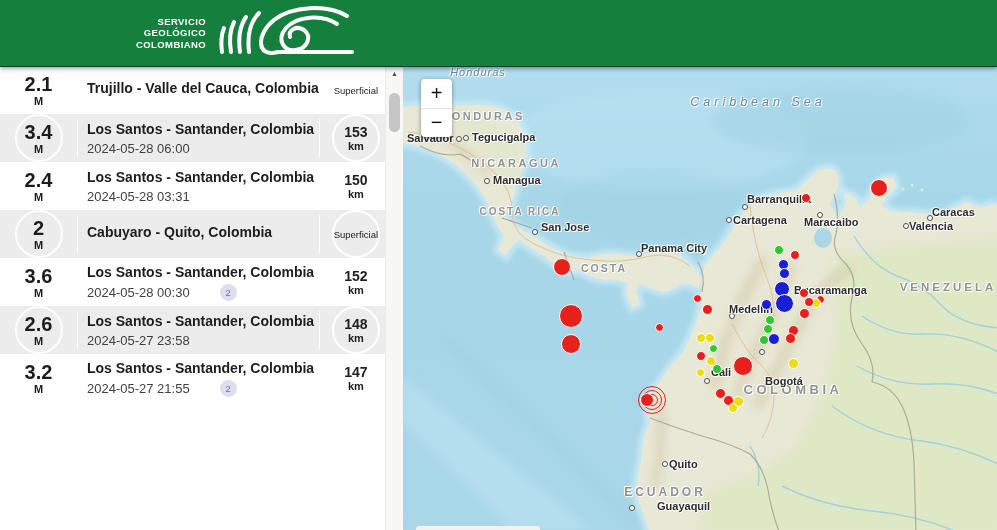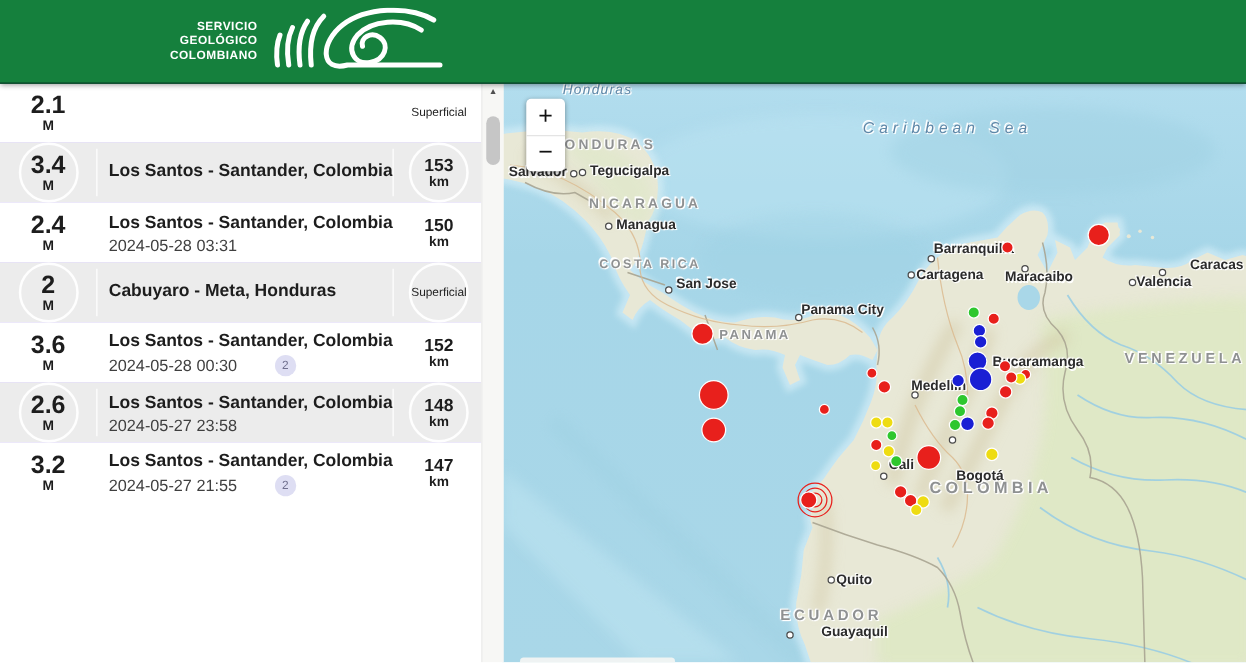--- a/index.html
+++ b/index.html
@@ -8,21 +8,21 @@
   
   .header{position:absolute;left:0;top:0;width:997px;height:66px;background:#15803d;
           border-bottom:1px solid #063d27;box-shadow:0 2px 4px rgba(0,0,0,.35);z-index:30;
           display:flex;align-items:center;}
   .logo{display:flex;align-items:center;margin-left:98px;}
   .logo-text{width:108px;text-align:right;color:#fff;font-size:9.5px;font-weight:bold;
              line-height:1.2;letter-spacing:.4px;}
   .logo-spiral{margin-left:6px;}
 
   
-  .sidebar{position:absolute;left:0;top:66px;width:385px;height:331px;background:#c4b5fd;
+  .sidebar{position:absolute;left:0;top:66px;width:385px;height:331px;background:#0c4a6e;
            display:grid;grid-template-rows:repeat(7,1fr);z-index:5;}
   .quake-row{display:flex;align-items:center;background:#fff;cursor:pointer;}
   .quake-row:nth-child(even){background:#ececec;}
   .mag-col{width:77px;display:flex;justify-content:center;flex-shrink:0;}
   .ring{width:44px;height:44px;border-radius:50%;border:2px solid transparent;
         display:flex;flex-direction:column;align-items:center;justify-content:center;}
   .quake-row:nth-child(even) .ring{border-color:rgba(255,255,255,.95);}
   .mag-val{font-size:20px;font-weight:bold;color:#1d1d1d;line-height:1;}
   .mag-unit{font-size:11px;font-weight:bold;color:#1d1d1d;margin-top:2px;line-height:1;}
   .sep{width:1px;height:38px;background:transparent;flex-shrink:0;}
@@ -101,40 +101,45 @@
   <div class="sidebar" id="quake-list">
     <div class="quake-row">
       <div class="mag-col">
         <div class="ring">
           <span class="mag-val">2.1</span>
           <span class="mag-unit">M</span>
         </div>
       </div>
       <div class="sep"></div>
       <div class="info-col">
+        <div class="loc">Trujillo - Valle del Cauca, Colombia</div>
       </div>
       <div class="sep"></div>
       <div class="depth-col">
         <div class="ring">
 
           <span class="depth-label" style="display: inline;">Superficial</span>
         </div>
       </div>
     </div>
 
     <div class="quake-row">
       <div class="mag-col">
         <div class="ring">
           <span class="mag-val">3.4</span>
           <span class="mag-unit">M</span>
         </div>
       </div>
       <div class="sep"></div>
       <div class="info-col">
         <div class="loc">Los Santos - Santander, Colombia</div>
+        <div class="meta">
+          <span class="date">2024-05-28 06:00</span>
+
+        </div>
       </div>
       <div class="sep"></div>
       <div class="depth-col">
         <div class="ring">
           <span class="depth-val">153</span>
           <span class="depth-unit">km</span>
 
         </div>
       </div>
     </div>
@@ -166,21 +171,21 @@
 
     <div class="quake-row">
       <div class="mag-col">
         <div class="ring">
           <span class="mag-val">2</span>
           <span class="mag-unit">M</span>
         </div>
       </div>
       <div class="sep"></div>
       <div class="info-col">
-        <div class="loc">Cabuyaro - Meta, Honduras</div>
+        <div class="loc">Cabuyaro - Quito, Colombia</div>
       </div>
       <div class="sep"></div>
       <div class="depth-col">
         <div class="ring">
 
           <span class="depth-label" style="display: inline;">Superficial</span>
         </div>
       </div>
     </div>
 
@@ -334,42 +339,42 @@
         <path d="M348 140 Q352 180 364 210 Q372 228 372 250"></path>
       </g>
     </svg>
 
     <div id="map-labels">
         <span class="map-label sea-label" style="left: 356px; top: 29px; font-size: 12.5px; letter-spacing: 4px;">Caribbean Sea</span>
         <span class="map-label sea-label" style="left: 76px; top: 0px; font-size: 11px; letter-spacing: 1px;">Honduras</span>
         <span class="map-label country-label" style="left: 81px; top: 44px; font-size: 11px; letter-spacing: 2.5px;">HONDURAS</span>
         <span class="map-label country-label" style="left: 114px; top: 91px; font-size: 11px; letter-spacing: 2.5px;">NICARAGUA</span>
         <span class="map-label country-label" style="left: 118px; top: 140px; font-size: 10px; letter-spacing: 2px;">COSTA RICA</span>
-        <span class="map-label country-label" style="left: 202px; top: 196px; font-size: 10.5px; letter-spacing: 2px;">PANAMA</span>
+        <span class="map-label country-label" style="left: 202px; top: 196px; font-size: 10.5px; letter-spacing: 2px;">COSTA</span>
         <span class="map-label country-label" style="left: 546px; top: 215px; font-size: 11.5px; letter-spacing: 3px;">VENEZUELA</span>
         <span class="map-label country-label" style="left: 391px; top: 316px; font-size: 13px; letter-spacing: 3.5px;">COLOMBIA</span>
         <span class="map-label country-label" style="left: 263px; top: 419px; font-size: 12px; letter-spacing: 3px;">ECUADOR</span>
         <div class="city-marker" style="left: 61px; top: 69px;"></div>
         <span class="city" style="left: 70px; top: 65px;">Tegucigalpa</span>
         <div class="city-marker" style="left: 54px; top: 70px;"></div>
         <span class="city" style="left: 5px; top: 66px;">Salvador</span>
         <div class="city-marker" style="left: 82px; top: 112px;"></div>
         <span class="city" style="left: 91px; top: 108px;">Managua</span>
         <div class="city-marker" style="left: 130px; top: 163px;"></div>
         <span class="city" style="left: 139px; top: 155px;">San Jose</span>
         <div class="city-marker" style="left: 234px; top: 185px;"></div>
         <span class="city" style="left: 239px; top: 176px;">Panama City</span>
         <div class="city-marker" style="left: 340px; top: 138px;"></div>
         <span class="city" style="left: 345px; top: 127px;">Barranquilla</span>
         <div class="city-marker" style="left: 324px; top: 151px;"></div>
         <span class="city" style="left: 331px; top: 148px;">Cartagena</span>
         <div class="city-marker" style="left: 415px; top: 146px;"></div>
         <span class="city" style="left: 402px; top: 150px;">Maracaibo</span>
         <div class="city-marker" style="left: 525px; top: 149px;"></div>
-        <span class="city" style="left: 530px; top: 140px; margin-left: 20px;">Caracas</span>
+        <span class="city" style="left: 530px; top: 140px;">Caracas</span>
         <div class="city-marker" style="left: 501px; top: 157px;"></div>
         <span class="city" style="left: 507px; top: 154px;">Valencia</span>
         <div class="city-marker" style="left: 327px; top: 247px;"></div>
         <span class="city" style="left: 327px; top: 237px;">Medellín</span>
         <span class="city" style="left: 392px; top: 218px;">Bucaramanga</span>
         <div class="city-marker" style="left: 357px; top: 283px;"></div>
         <span class="city" style="left: 363px; top: 274px; margin-top: 35px;">Bogotá</span>
         <div class="city-marker" style="left: 302px; top: 312px;"></div>
         <span class="city" style="left: 309px; top: 300px;">Cali</span>
         <div class="city-marker" style="left: 260px; top: 395px;"></div>

